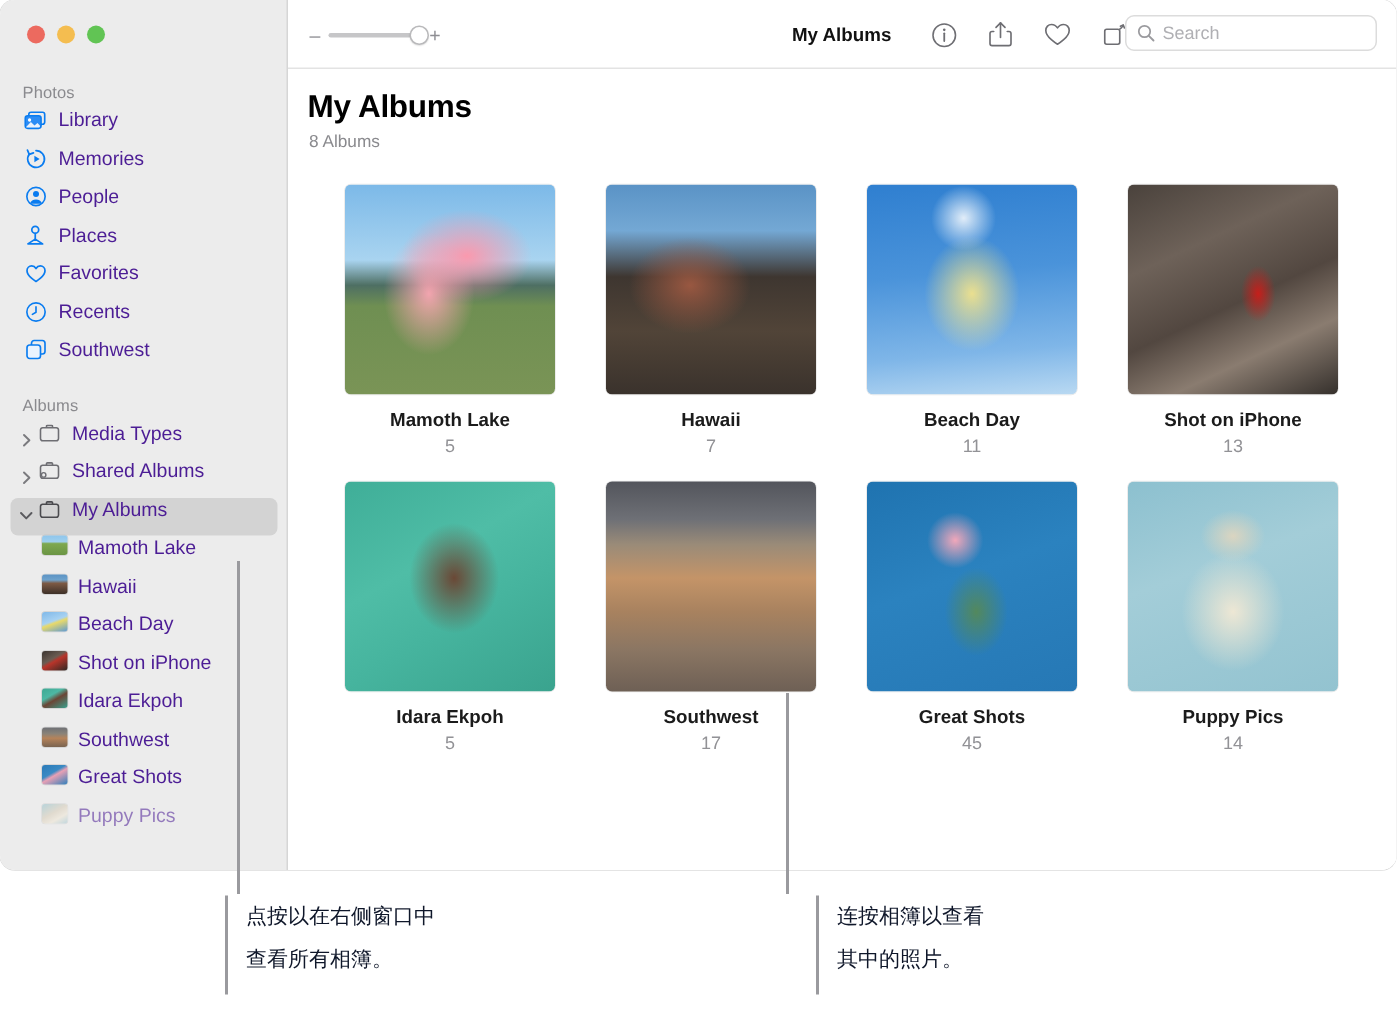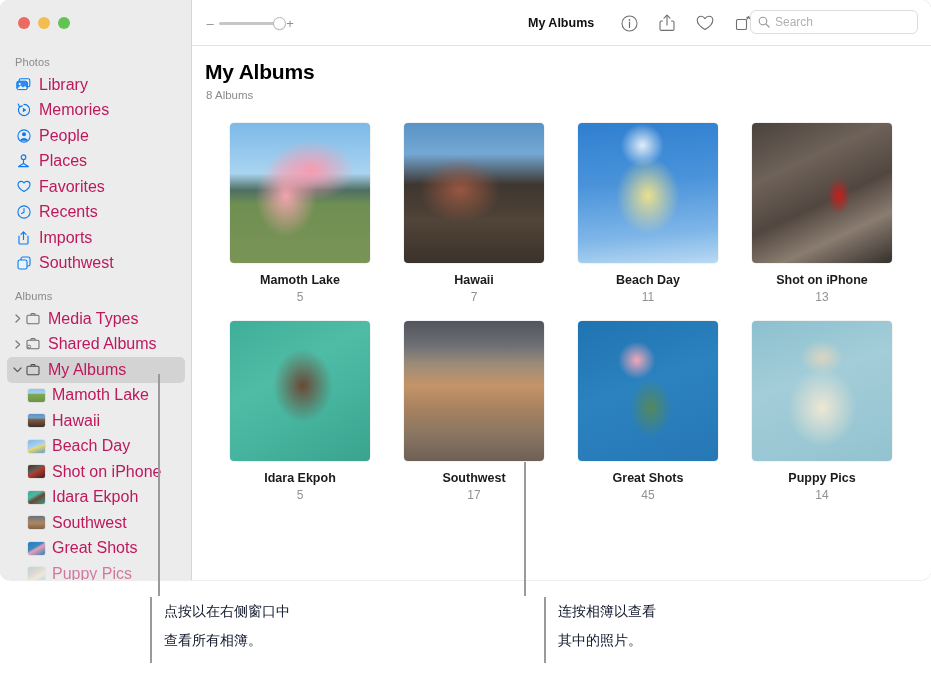--- a/index.html
+++ b/index.html
@@ -35,23 +35,23 @@
   .dot.yellow { background: #f4bd50; }
   .dot.green { background: #61c454; }
 
   .side-scroll { position: absolute; top: 50px; left: 0; width: 192px; height: 530px; }
 
   .section-label {
     font-size: 11px; color: #8a8a8e; font-weight: 400;
     padding: 6px 0 4px 15px; letter-spacing: 0.1px;
   }
   .side-row {
-    display: flex; align-items: center;
+    display: flex; 
     height: 25.5px; margin: 0 7px; padding-left: 8px;
-    border-radius: 5px; font-size: 16px; color: #be185d;
+    border-radius: 5px; font-size: 13px; color: #4c1d95;
     position: relative;
   }
   .side-row.selected { background: #d3d3d3; }
   .side-row .ico {
     width: 17px; height: 16px; margin-right: 7px;
     display: flex; align-items: center; justify-content: center;
     flex: 0 0 auto;
   }
   .side-row .lbl { white-space: nowrap; overflow: hidden; text-overflow: ellipsis; }
 
@@ -223,30 +223,20 @@
         <div class="side-row">
           <span class="ico">
             <svg width="14" height="14" viewBox="0 0 14 14">
               <circle cx="7" cy="7" r="6.1" fill="none" stroke="#0a7cf0" stroke-width="1.1"></circle>
               <path d="M7 3.6 L7 7.2 L4.6 8.6" fill="none" stroke="#0a7cf0" stroke-width="1.1" stroke-linecap="round" stroke-linejoin="round"></path>
             </svg>
           </span>
           <span class="lbl">Recents</span>
         </div>
 
-        <div class="side-row">
-          <span class="ico">
-            <svg width="13" height="14" viewBox="0 0 13 14">
-              <path d="M2 5 L2 12.2 A0.9 0.9 0 0 0 2.9 13 L10.1 13 A0.9 0.9 0 0 0 11 12.2 L11 5" fill="none" stroke="#0a7cf0" stroke-width="1.15" stroke-linecap="round"></path>
-              <path d="M6.5 1 L6.5 8.4" stroke="#0a7cf0" stroke-width="1.15" stroke-linecap="round"></path>
-              <path d="M4 3.4 L6.5 1 L9 3.4" fill="none" stroke="#0a7cf0" stroke-width="1.15" stroke-linecap="round" stroke-linejoin="round"></path>
-            </svg>
-          </span>
-          <span class="lbl">Imports</span>
-        </div>
 
         <div class="side-row">
           <span class="ico">
             <svg width="14" height="14" viewBox="0 0 14 14">
               <rect x="4" y="1" width="9" height="9" rx="1.8" fill="none" stroke="#0a7cf0" stroke-width="1.1"></rect>
               <rect x="1" y="4" width="9" height="9" rx="1.8" fill="#eaf3fe" stroke="#0a7cf0" stroke-width="1.1"></rect>
             </svg>
           </span>
           <span class="lbl">Southwest</span>
         </div>

